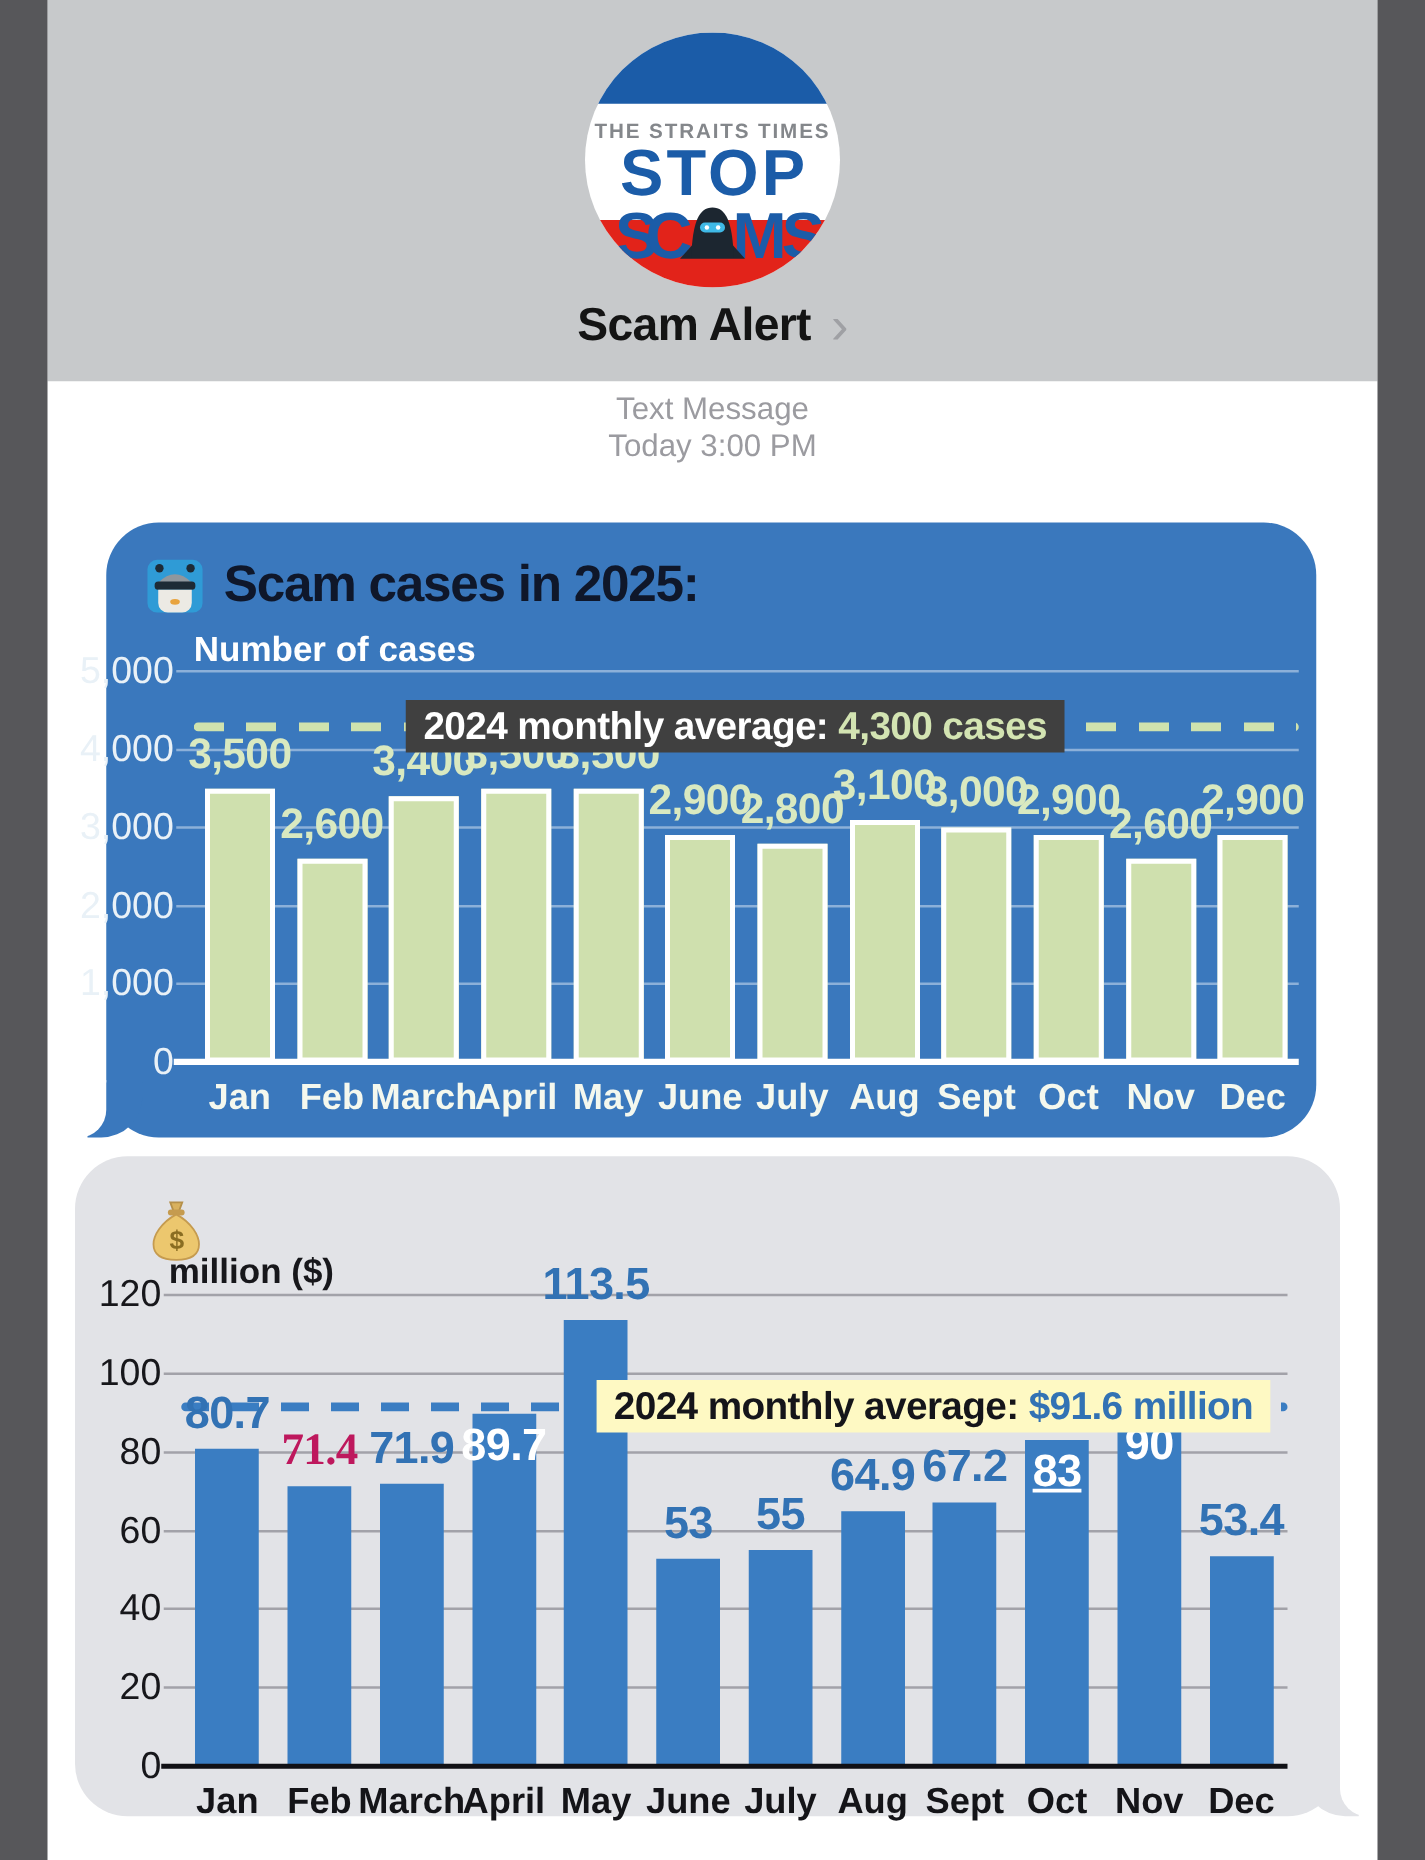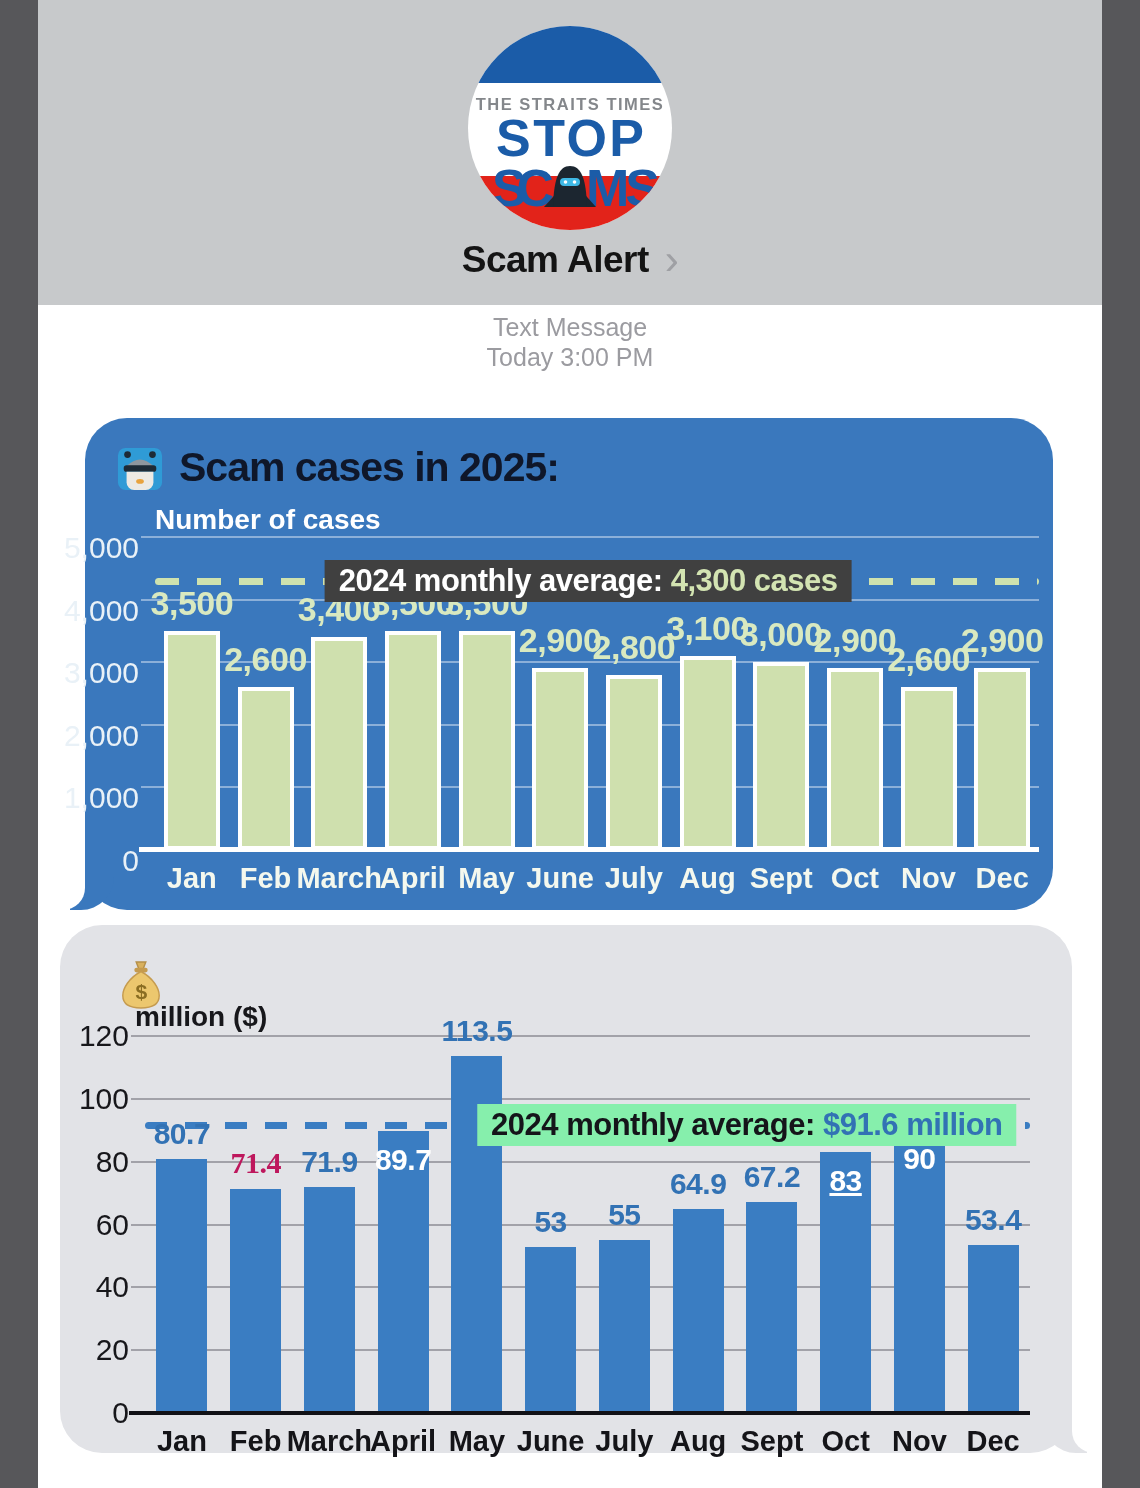--- a/index.html
+++ b/index.html
@@ -55,30 +55,30 @@
   .gridline { position:absolute; left:-14px; right:0; height:2px; z-index:0; }
   #chart1 .gridline { background:rgba(255,255,255,0.42); }
   #chart2 .gridline { background:rgba(110,110,118,0.55); }
 
   .axis0 { position:absolute; left:-16px; right:0; bottom:-2px; z-index:3; }
   #chart1 .axis0 { height:5px; background:#ffffff; }
   #chart2 .axis0 { height:4px; background:#111116; }
 
   .ytick { position:absolute; right:100%; margin-right:16px; transform:translateY(-50%);
            font-size:30px; white-space:nowrap; z-index:1; }
-  #chart1 .ytick { color:#e9f1f7;margin-top:11px; }
+  #chart1 .ytick { color:#e9f1f7; }
   #chart2 .ytick { color:#17171b; }
 
   .bar { position:absolute; bottom:0; z-index:2; }
   #chart1 .bar { border:4px solid #ffffff; }
 
   .vlabel { position:absolute; transform:translateX(-50%); font-weight:bold;
             white-space:nowrap; z-index:3; letter-spacing:-0.5px; }
   #chart1 .vlabel { font-size:34px; }
-  #chart2 .vlabel { font-size:30px; }
+  #chart2 .vlabel { font-size:36px; }
 
   .xlabel { position:absolute; top:calc(100% + 12px); transform:translateX(-50%);
             font-weight:bold; font-size:29px; white-space:nowrap; }
   #chart1 .xlabel { color:#f4f8ee; }
   #chart2 .xlabel { color:#141418; }
 
   .avgline { position:absolute; left:0; right:0; height:7px; border-radius:4px; z-index:1; }
   .avglabel { position:absolute; transform:translate(-50%,-50%); white-space:nowrap;
               font-weight:bold; font-size:31px; padding:3px 14px; z-index:4; letter-spacing:-0.5px; }
 </style>
@@ -211,21 +211,21 @@
       <div class="gridline" style="top: 124.667px;"></div>
       <div class="ytick" style="top: 125.667px;">80</div>
       <div class="gridline" style="top: 187.5px;"></div>
       <div class="ytick" style="top: 188.5px;">60</div>
       <div class="gridline" style="top: 250.333px;"></div>
       <div class="ytick" style="top: 251.333px;">40</div>
       <div class="gridline" style="top: 313.167px;"></div>
       <div class="ytick" style="top: 314.167px;">20</div>
       <div class="ytick" style="top: 377px;">0</div>
       <div class="avgline" style="top: 86.2233px; background: repeating-linear-gradient(90deg, rgb(58, 125, 194) 0px, rgb(58, 125, 194) 22px, transparent 22px, transparent 40px);"></div>
-      <div class="avglabel" style="top: 89.2233px; left: 68%; background: #86efac;"><span style="color: rgb(21, 21, 26);">2024 monthly average: </span><span style="color: rgb(50, 114, 180);">$91.6 million</span></div>
+      <div class="avglabel" style="top: 89.2233px; left: 68%; background: #fef9c3;"><span style="color: rgb(21, 21, 26);">2024 monthly average: </span><span style="color: rgb(50, 114, 180);">$91.6 million</span></div>
       <div class="bar" style="left: 11.375px; width: 51px; height: 253.532px; background: rgb(58, 125, 194);"></div>
       <div class="vlabel" style="left: 36.875px; bottom: 261.533px; color: rgb(50, 114, 180);">80.7</div>
       <div class="xlabel" style="left: 36.875px;">Jan</div>
       <div class="bar" style="left: 85.125px; width: 51px; height: 224.315px; background: rgb(58, 125, 194);"></div>
       <div class="vlabel" style="left: 110.625px; bottom: 233px; color: #be185d; font-family: Liberation Serif, serif;">71.4</div>
       <div class="xlabel" style="left: 110.625px;">Feb</div>
       <div class="bar" style="left: 158.875px; width: 51px; height: 225.886px; background: rgb(58, 125, 194);"></div>
       <div class="vlabel" style="left: 184.375px; bottom: 233.886px; color: rgb(50, 114, 180);">71.9</div>
       <div class="xlabel" style="left: 184.375px;">March</div>
       <div class="bar" style="left: 232.625px; width: 51px; height: 281.808px; background: rgb(58, 125, 194);"></div>

